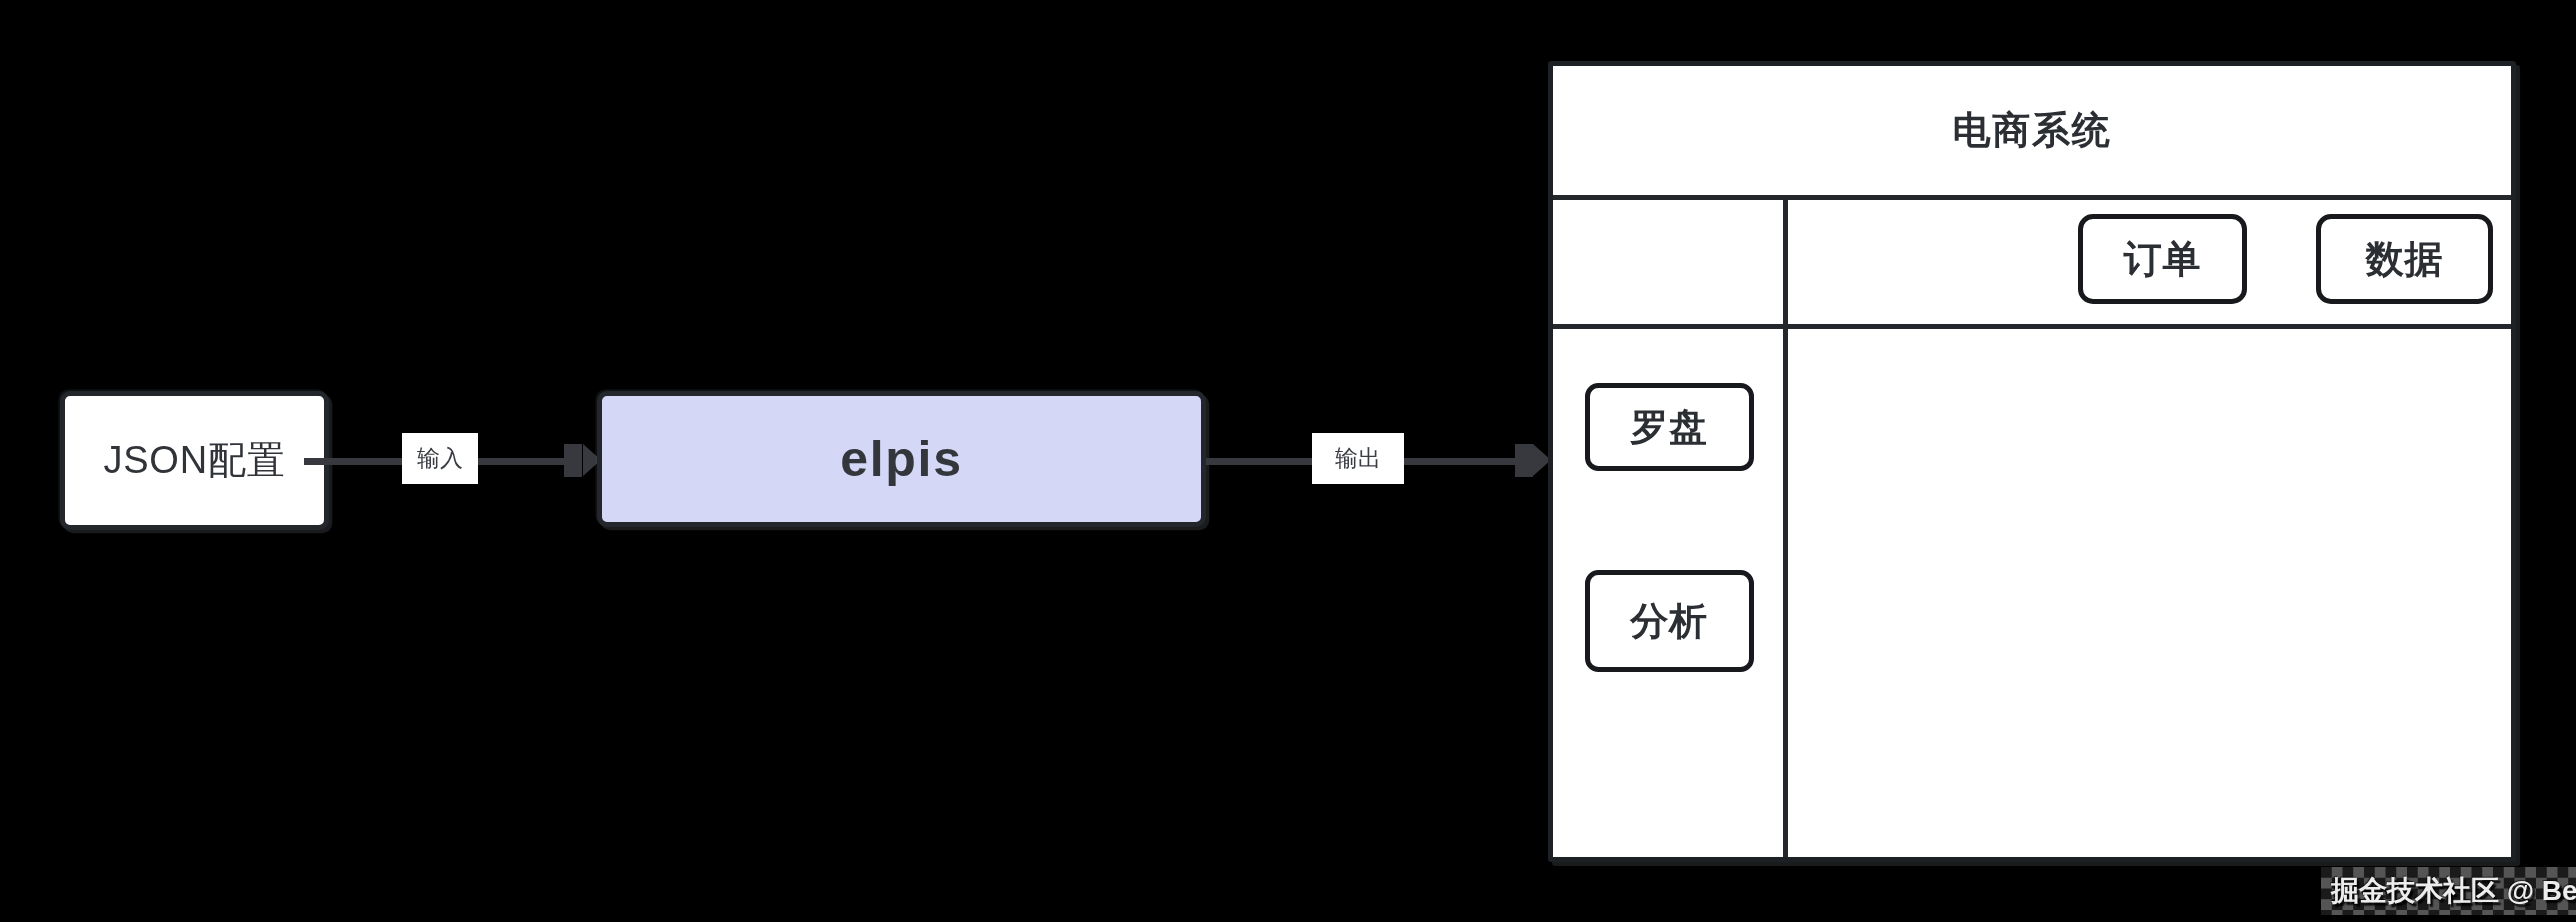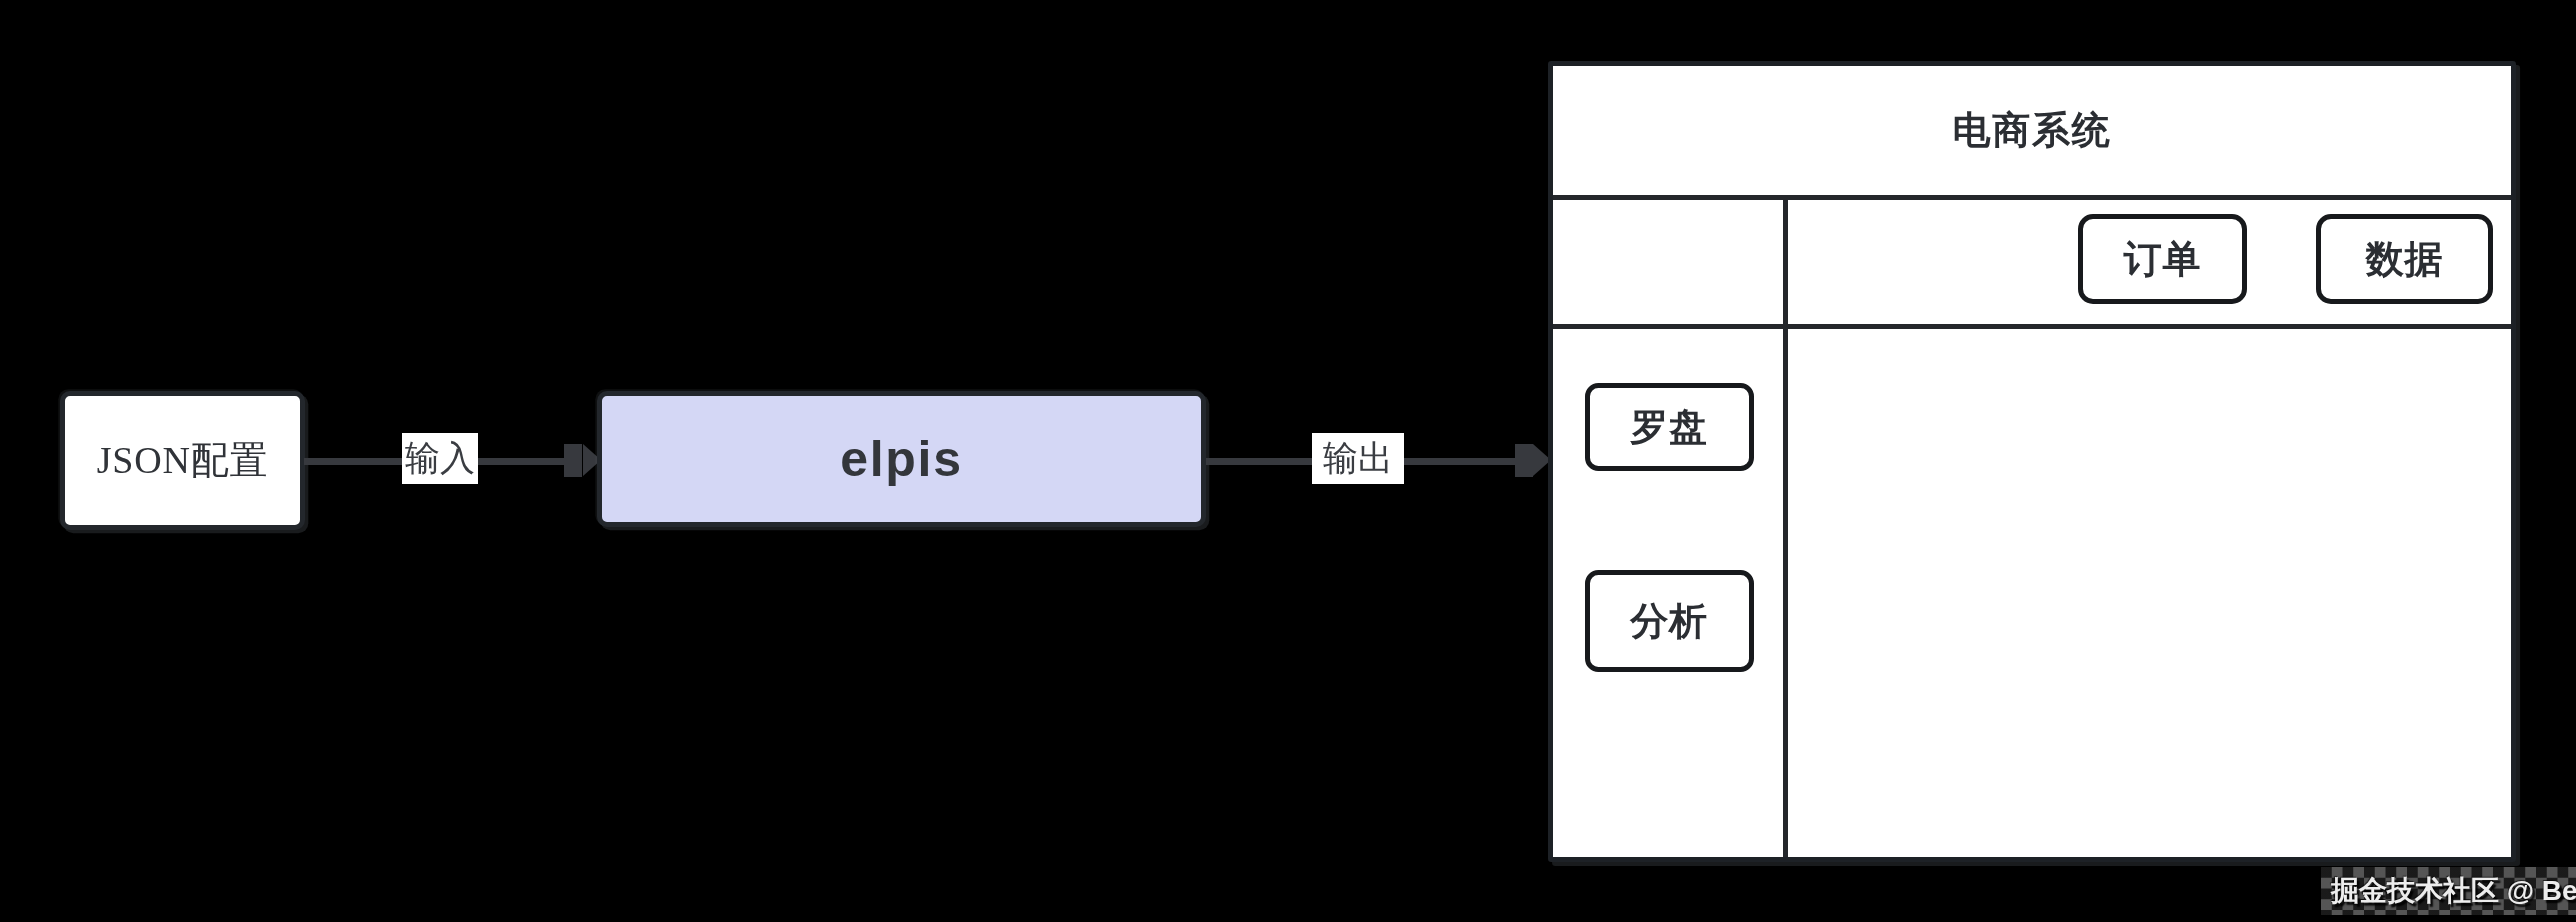--- a/index.html
+++ b/index.html
@@ -8,36 +8,36 @@
     font-family:"Liberation Sans","DejaVu Sans",sans-serif;
   }
   
   .node{
     position:absolute;box-sizing:border-box;background:#fff;
     border:5px solid #23272c;border-radius:10px;
     display:flex;align-items:center;justify-content:center;
     box-shadow:3.3px 3.3px 0 rgba(82,88,96,.30), -1.7px -1.7px 0 rgba(82,88,96,.18);
   }
   .node-label{color:#303338;font-size:38px;letter-spacing:0.8px;}
-  #json-node{left:60px;top:391px;width:245px;height:139px;font-family:Liberation Serif, serif;}
+  #json-node{left:60px;top:391px;width:269px;height:139px;}
   #elpis-node{left:597px;top:391px;width:609px;height:136px;background:#d4d7f5;}
   #elpis-node .node-label{font-size:50px;font-weight:700;color:#33363b;letter-spacing:1.7px;}
   
   .edge-line{position:absolute;height:6.6px;background:#37393e;}
   #edge1-line{left:304px;top:458px;width:265px;}
   #edge2-line{left:1206px;top:458px;width:315px;}
   .head-stub{position:absolute;width:18px;height:33px;background:#37393e;}
   #head1-stub{left:564px;top:444px;}
   #head2-stub{left:1515px;top:444px;}
   .head-tip{position:absolute;width:0;height:0;border-top:16.6px solid transparent;
     border-bottom:16.6px solid transparent;border-left:18px solid #37393e;}
   #head1-tip{left:583px;top:444px;}
   #head2-tip{left:1533px;top:444px;}
   .edge-label{
-    position:absolute;background:#fff;color:#3a3d42;font-size:35px;
+    position:absolute;background:#fff;color:#3a3d42;font-size:23px;
     display:flex;align-items:center;justify-content:center;
   }
   #edge1-label{left:402px;top:433px;width:76px;height:51px;}
   #edge2-label{left:1312px;top:433px;width:92px;height:51px;}
   
   #shop-box{
     position:absolute;left:1548px;top:61px;width:968px;height:801px;
     box-sizing:border-box;background:#fff;border:5.8px solid #1d2126;border-radius:3.3px;
     box-shadow:4.1px 4.1px 0 rgba(82,88,96,.30);
   }

